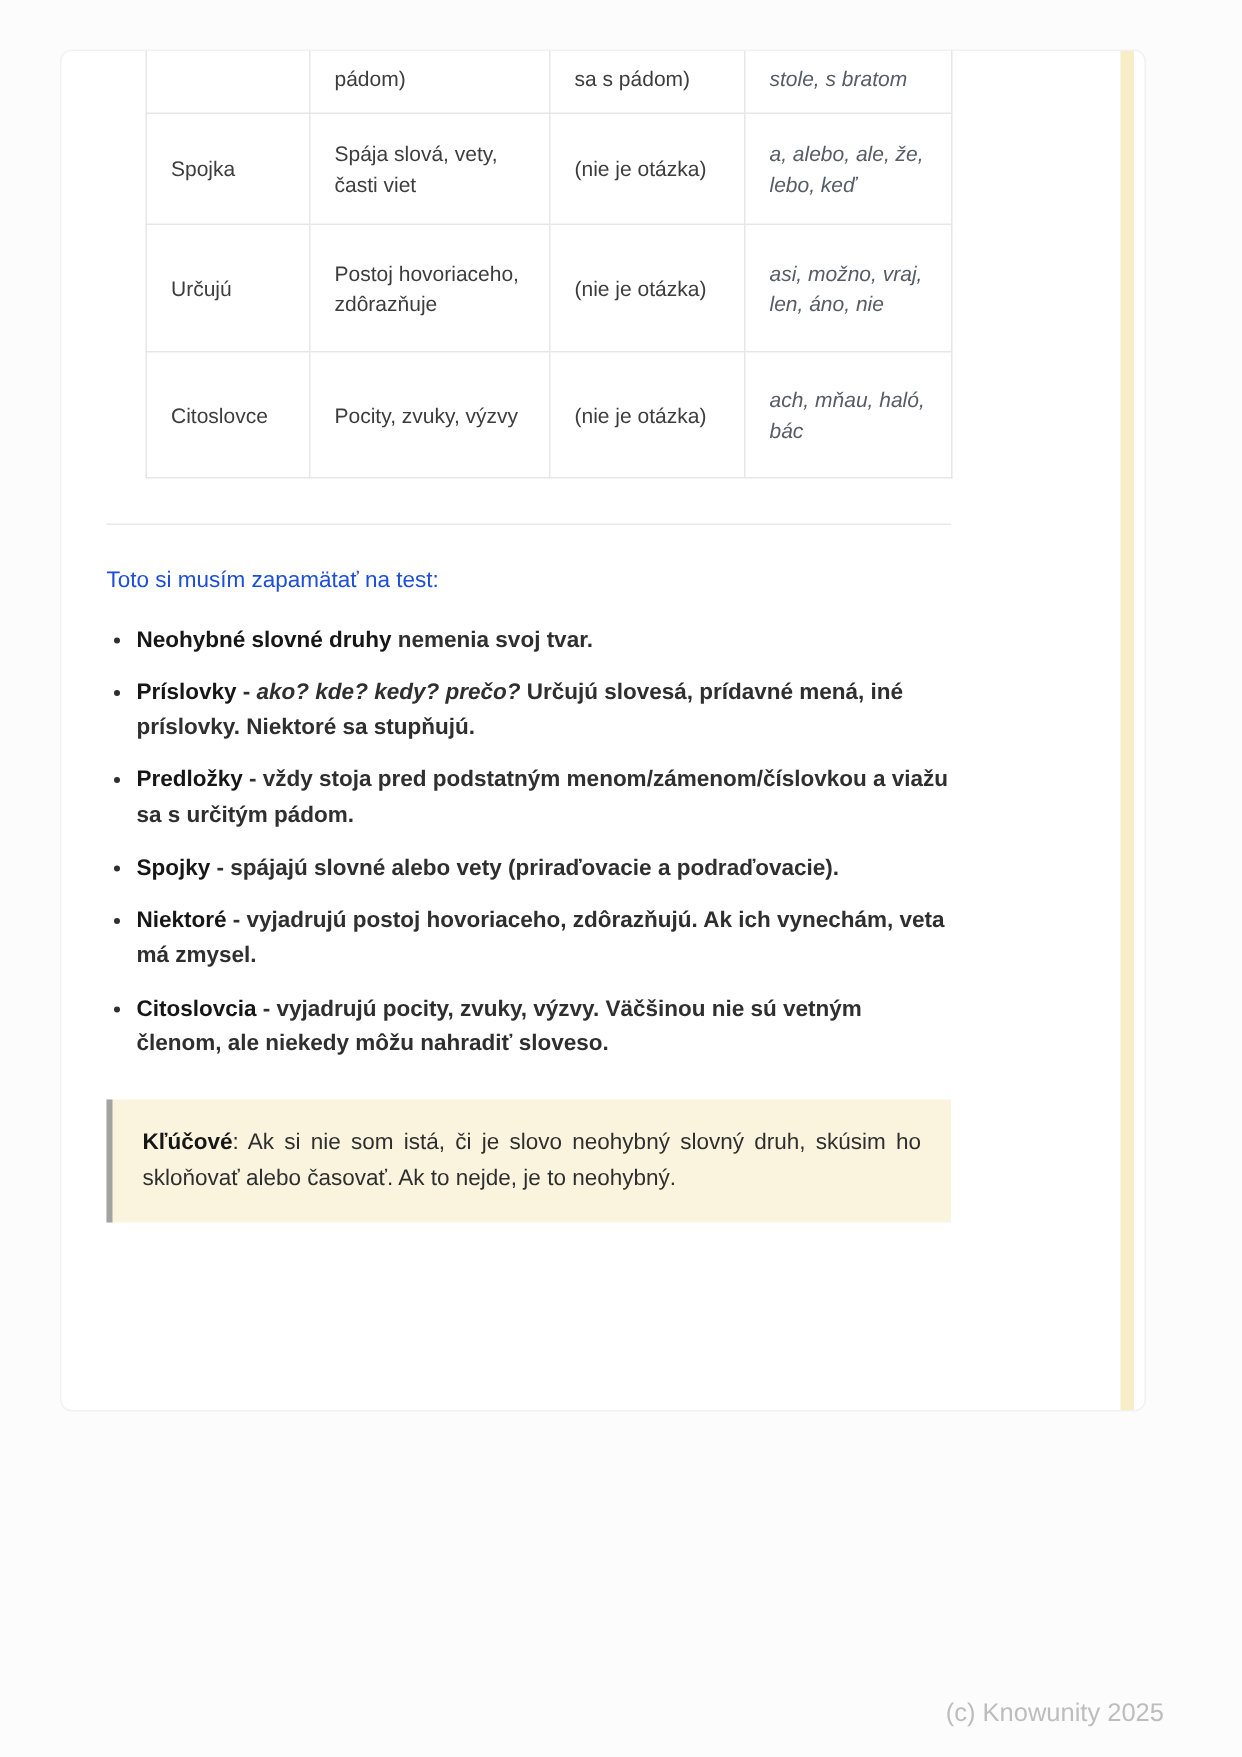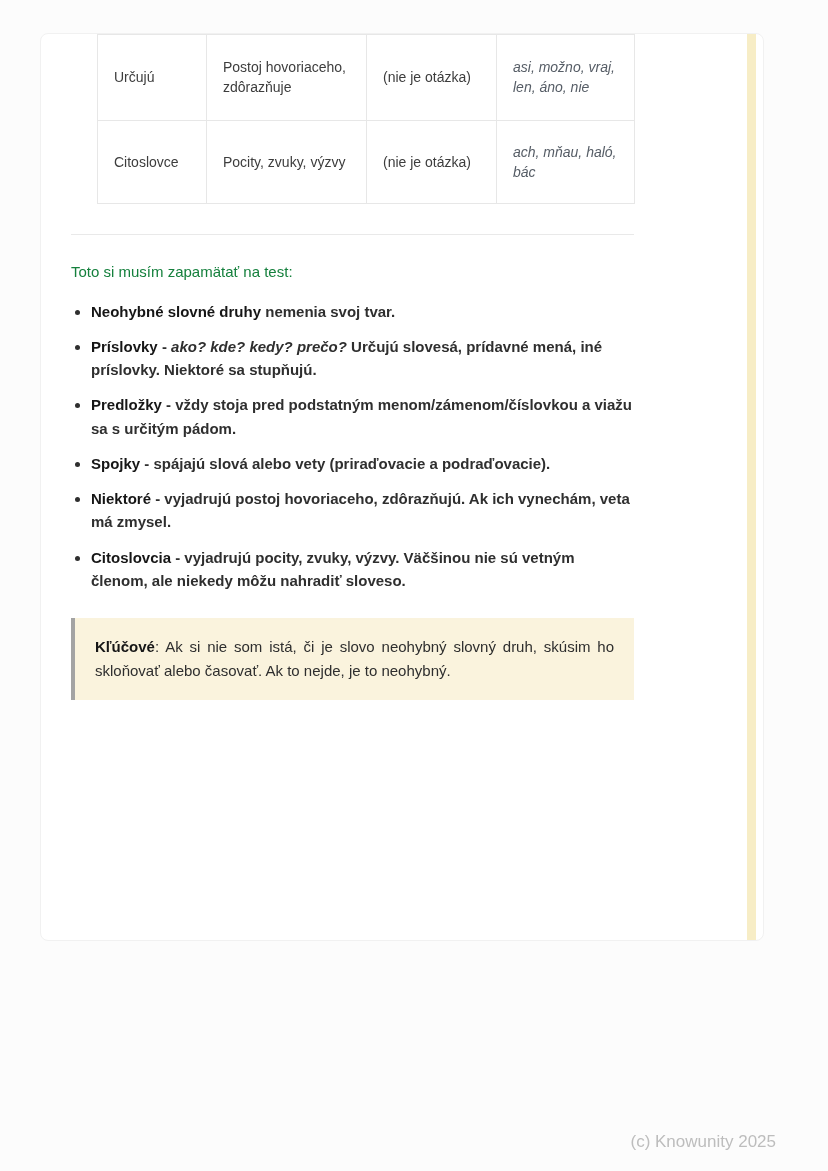--- a/index.html
+++ b/index.html
@@ -72,21 +72,21 @@
     color: #dfa81f;
     letter-spacing: -0.2px;
     padding-bottom: 17px;
     border-bottom: 2px solid #ecc55a;
   }
   .intro {
     margin: 26px 0 0 30px;
     width: 563px;
     font-size: 15px;
     line-height: 1.5;
-    color: #15803d;
+    color: #1d4ed8;
   }
   .summary-list {
     margin: 16px 0 0 30px;
     width: 563px;
     padding-left: 20px;
     list-style: disc;
     font-size: 15px;
     line-height: 1.55;
     color: #2f2f2f;
   }
@@ -123,20 +123,32 @@
     <div class="stripe"></div>
 
     <table class="pos-table">
       <colgroup>
         <col class="col-name">
           <col class="col-desc">
           <col class="col-q">
           <col class="col-ex">
       </colgroup>
       <tbody>
+        <tr class="partial">
+          <td class="c-name"></td>
+          <td class="c-desc">pádom)</td>
+          <td class="c-q">sa s pádom)</td>
+          <td class="c-ex">stole, s bratom</td>
+        </tr>
+        <tr>
+          <td class="c-name">Spojka</td>
+          <td class="c-desc">Spája slová, vety, časti viet</td>
+          <td class="c-q">(nie je otázka)</td>
+          <td class="c-ex">a, alebo, ale, že, lebo, keď</td>
+        </tr>
         <tr class="row-castica">
           <td class="c-name">Určujú</td>
           <td class="c-desc">Postoj hovoriaceho, zdôrazňuje</td>
           <td class="c-q">(nie je otázka)</td>
           <td class="c-ex">asi, možno, vraj, len, áno, nie</td>
         </tr>
         <tr class="row-cito">
           <td class="c-name">Citoslovce</td>
           <td class="c-desc">Pocity, zvuky, výzvy</td>
           <td class="c-q">(nie je otázka)</td>
@@ -147,21 +159,21 @@
 
     <hr class="divider">
 
 
     <p class="intro">Toto si musím zapamätať na test:</p>
 
     <ul class="summary-list">
       <li><strong>Neohybné slovné druhy</strong><span> nemenia svoj tvar.</span></li>
       <li><strong>Príslovky</strong><span> - </span><em>ako? kde? kedy? prečo?</em><span> Určujú slovesá, prídavné mená, iné príslovky. Niektoré sa stupňujú.</span></li>
       <li><strong>Predložky</strong><span> - vždy stoja pred podstatným menom/zámenom/číslovkou a viažu sa s určitým pádom.</span></li>
-      <li><strong>Spojky</strong><span> - spájajú slová alebo vety (priraďovacie a podraďovacie).</span></li>
+      <li><strong>Spojky</strong><span> - spájajú slovné alebo vety (priraďovacie a podraďovacie).</span></li>
       <li><strong>Niektoré</strong><span> - vyjadrujú postoj hovoriaceho, zdôrazňujú. Ak ich vynechám, veta má zmysel.</span></li>
       <li><strong>Citoslovcia</strong><span> - vyjadrujú pocity, zvuky, výzvy. Väčšinou nie sú vetným členom, ale niekedy môžu nahradiť sloveso.</span></li>
     </ul>
 
     <div class="callout">
       <strong>Kľúčové</strong><span>: Ak si nie som istá, či je slovo neohybný slovný druh, skúsim ho skloňovať alebo časovať. Ak to nejde, je to neohybný.</span>
     </div>
   </div>
 
   <div class="footer">(c) Knowunity 2025</div>

